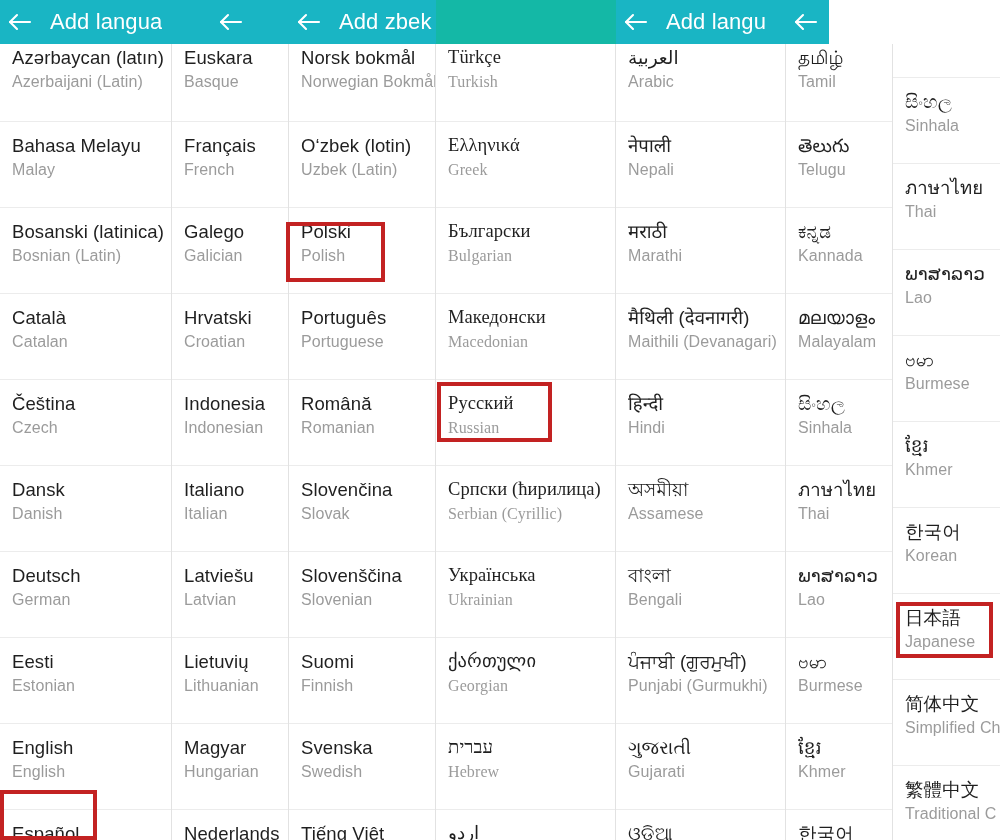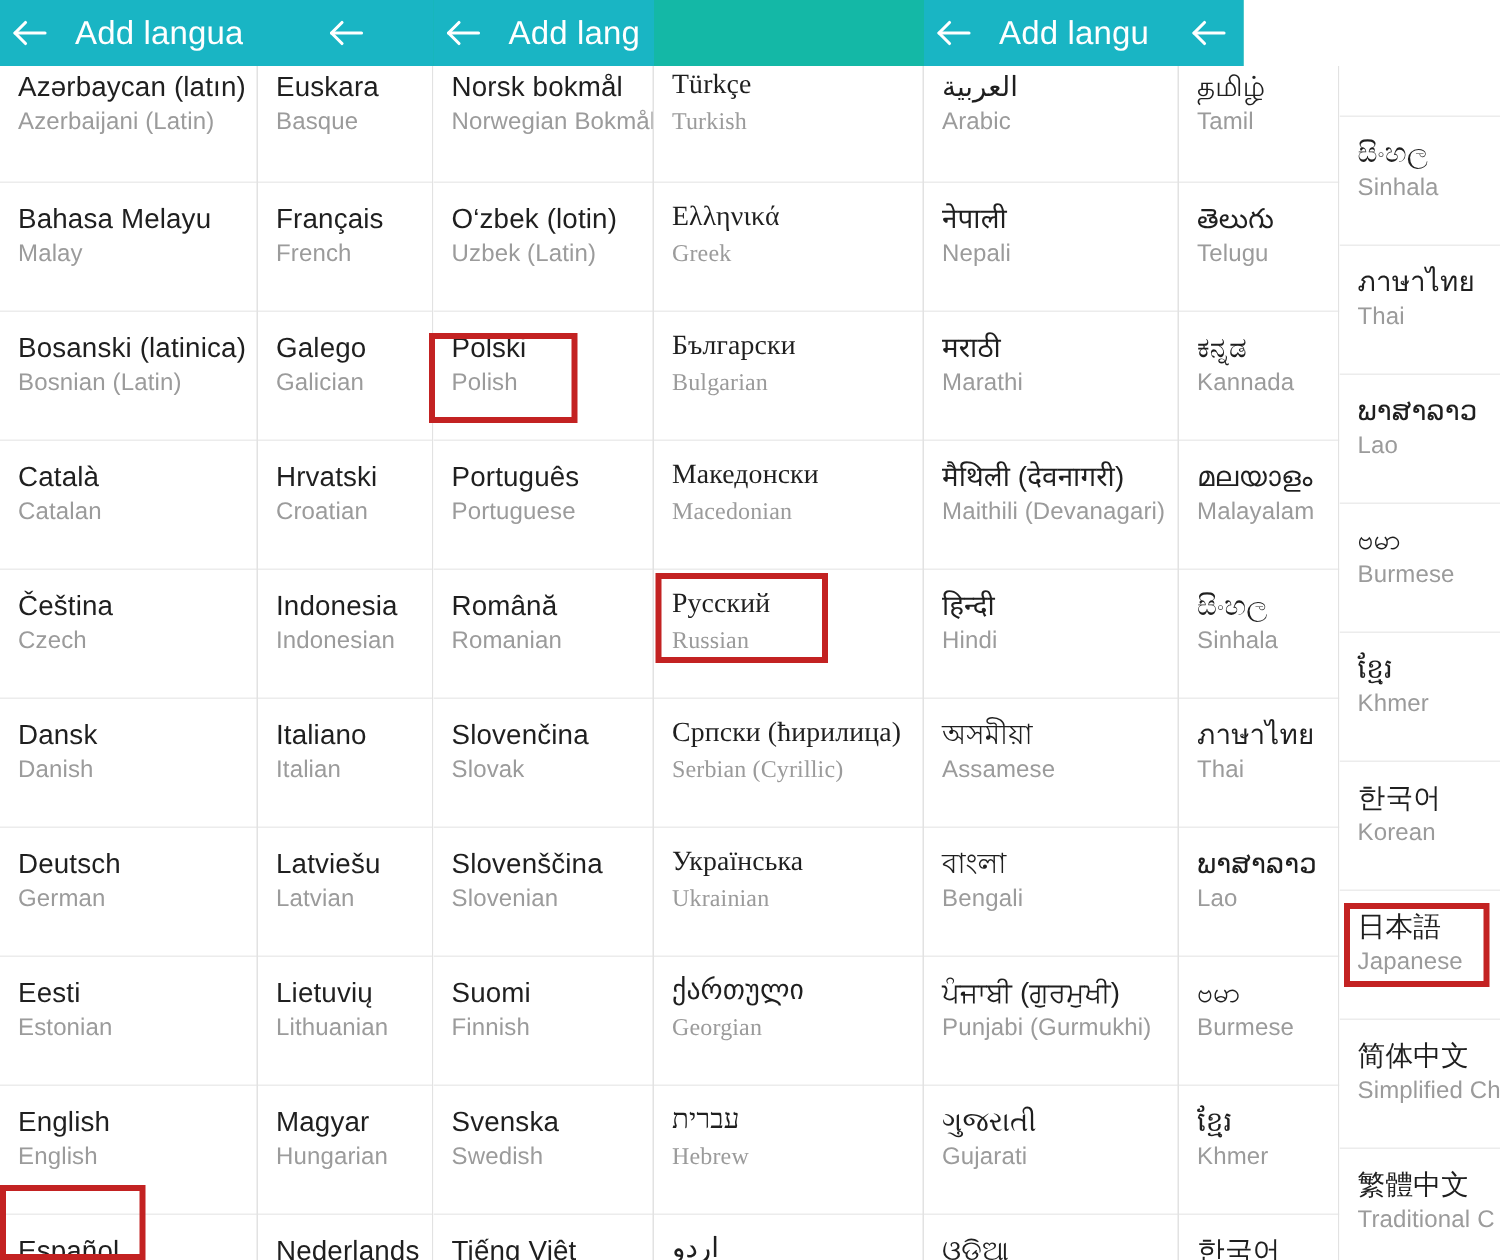--- a/index.html
+++ b/index.html
@@ -137,21 +137,21 @@
       <div class="appbar-title">Add l</div>
     </div>
 
     <div class="appbar-panel" style="left:289px;width:147px;">
       <div class="back-arrow">
         <svg width="28" height="24" viewBox="0 0 28 24" fill="none" stroke="#ffffff" stroke-width="2.1" stroke-linecap="round" stroke-linejoin="round">
           <path d="M24 12 H4"></path>
             <path d="M11 5 L4 12 L11 19"></path>
         </svg>
       </div>
-      <div class="appbar-title">Add lang</div>
+      <div class="appbar-title">Add zbek</div>
     </div>
 
 
     <div class="appbar-panel" style="left:616px;width:170px;">
       <div class="back-arrow">
         <svg width="28" height="24" viewBox="0 0 28 24" fill="none" stroke="#ffffff" stroke-width="2.1" stroke-linecap="round" stroke-linejoin="round">
           <path d="M24 12 H4"></path>
             <path d="M11 5 L4 12 L11 19"></path>
         </svg>
       </div>

